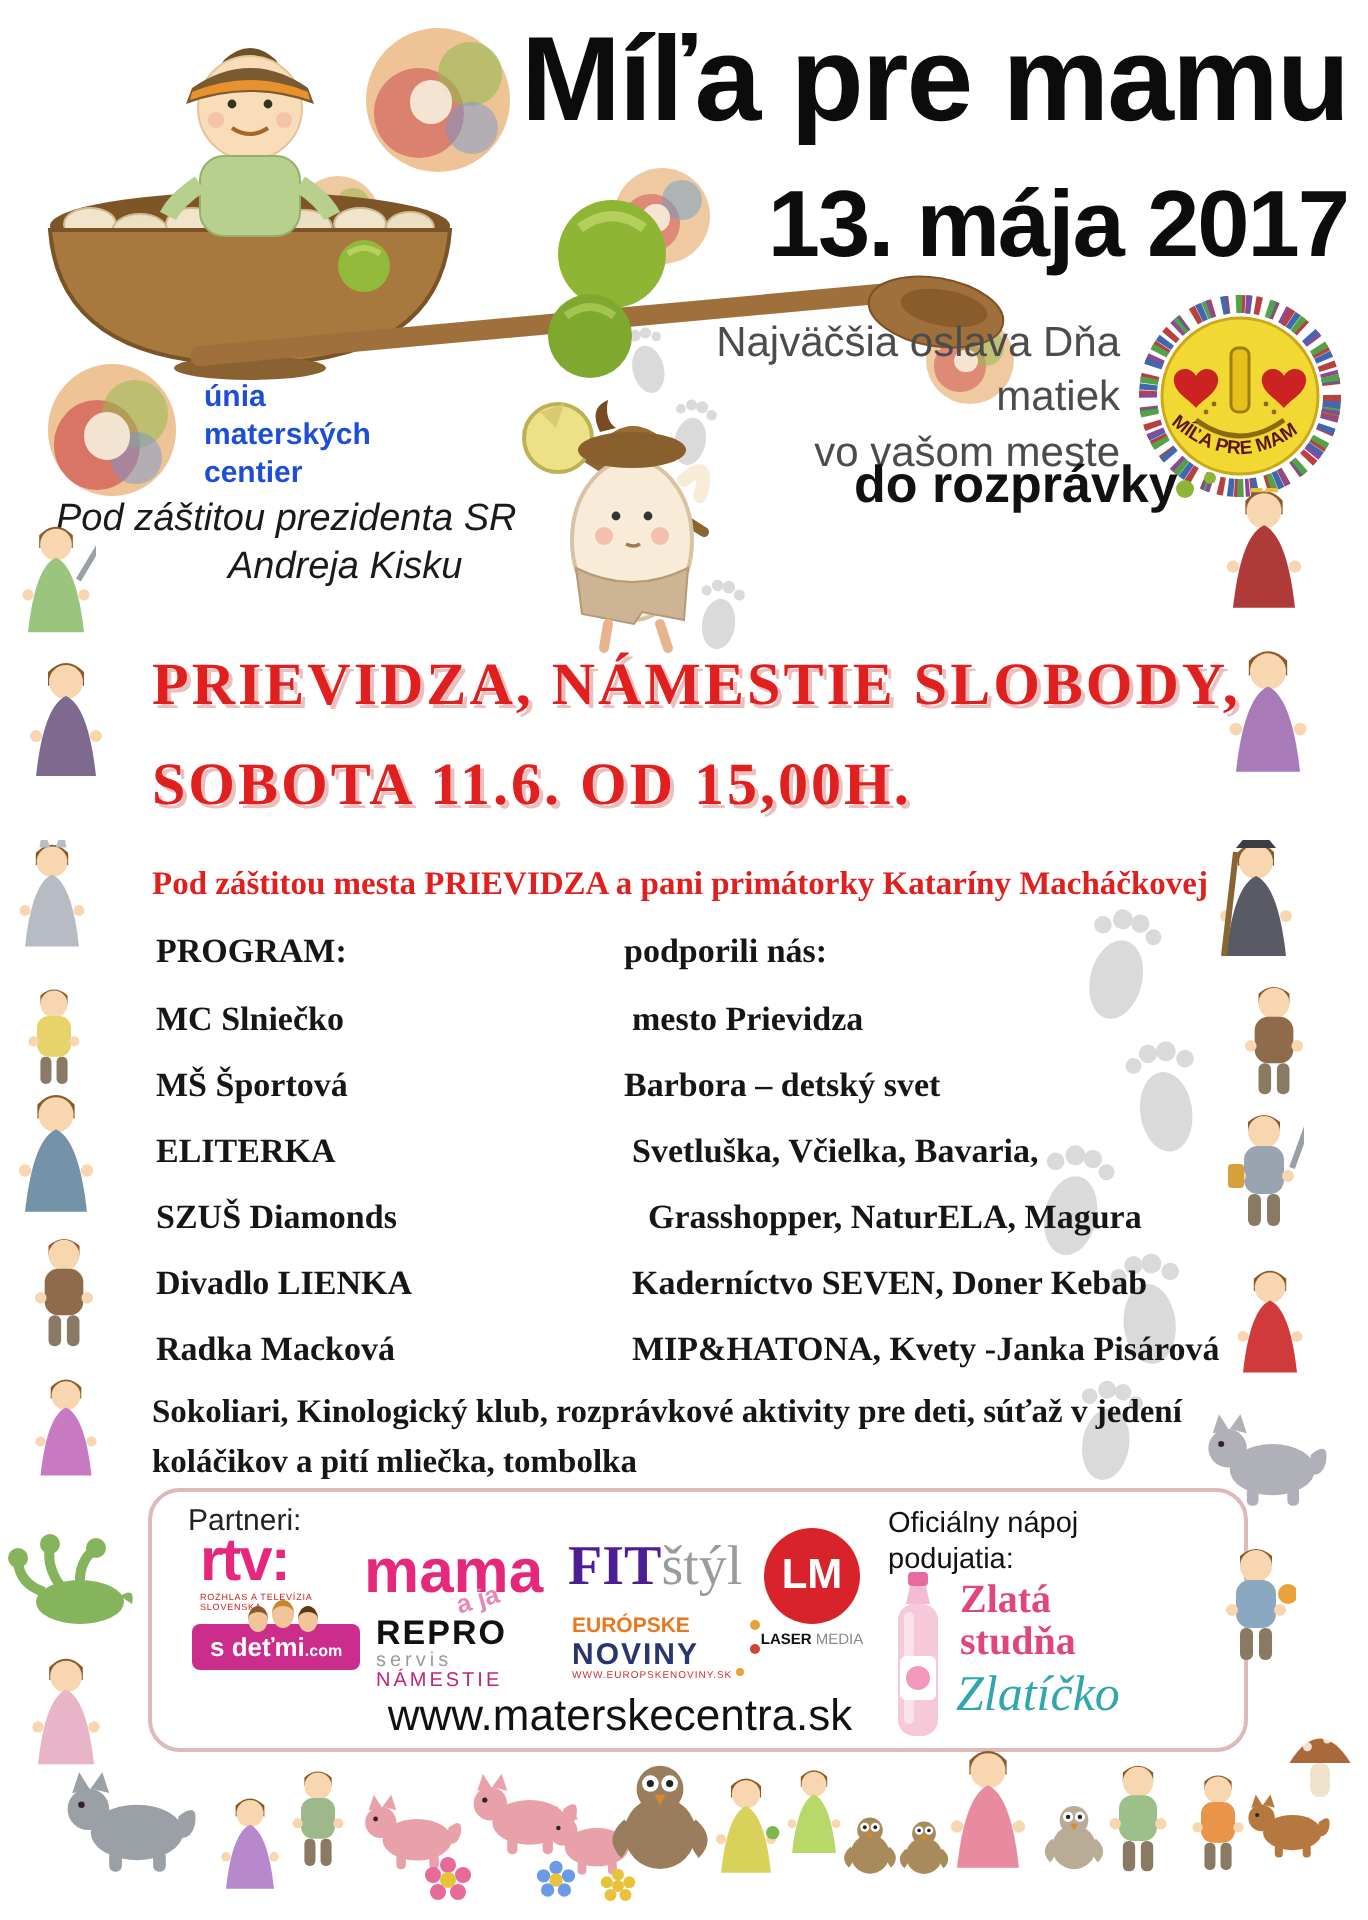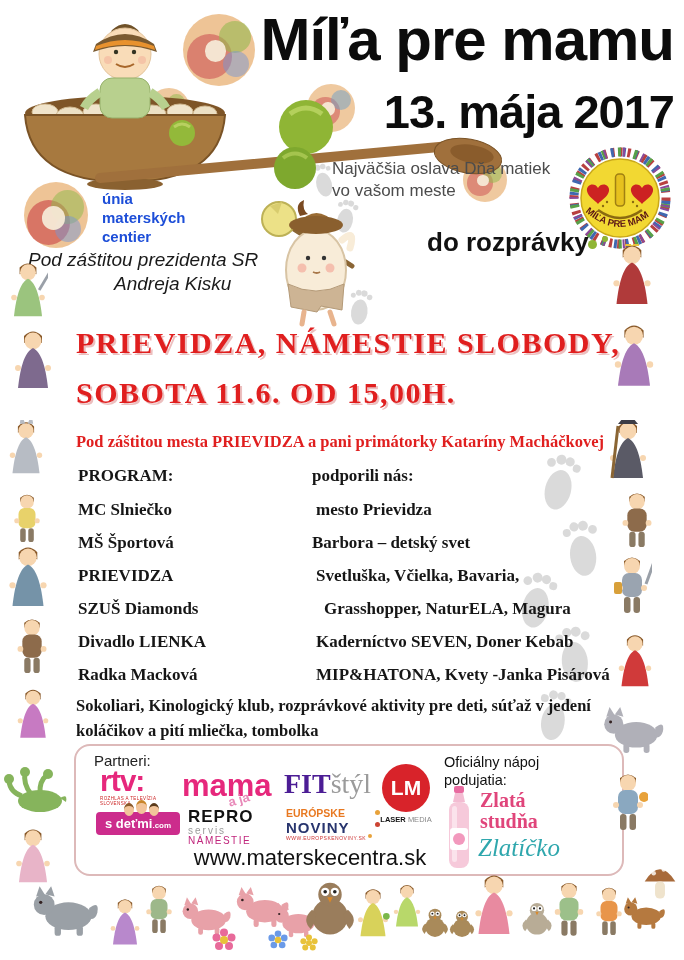--- a/index.html
+++ b/index.html
@@ -2,21 +2,21 @@
 <html><head>
 <meta charset="utf-8">
 <style>
   html,body{margin:0;padding:0;background:#e9e9e9}
   .poster{position:relative;width:684px;height:960px;background:#fff;overflow:hidden;
           font-family:"Liberation Sans",sans-serif;margin:0 auto}
   .abs{position:absolute}
   .bubbles i{position:absolute;border-radius:50%;display:block}
   .foot{color:#c3c3c3;opacity:.6}
   .title{font-weight:bold;color:#0c0c0c;letter-spacing:-1px;line-height:1}
-  .subtitle{color:#4c4c4c;font-size:17px;line-height:1.3;text-align:left}
+  .subtitle{color:#4c4c4c;font-size:21px;line-height:1.3;text-align:right}
   .tagline{font-weight:bold;color:#111;font-size:26px;line-height:1.15}
   .umc-text{color:#1d4ed8;font-weight:bold;font-size:15px;line-height:1.25}
   .patron{font-style:italic;font-size:19px;color:#1a1a1a;line-height:1.25}
   .headline{font-family:"Liberation Serif",serif;font-weight:700;color:#e01f1f;
             font-size:30px;letter-spacing:1.5px;line-height:1;
             text-shadow:2px 2px 0 rgba(228,164,164,.7);white-space:nowrap}
   .citypatron{font-family:"Liberation Serif",serif;font-weight:700;color:#e01f1f;font-size:16.5px;white-space:nowrap}
   .prog{font-family:"Liberation Serif",serif;font-weight:700;color:#161616;font-size:17px;white-space:nowrap}
   .extra{font-family:"Liberation Serif",serif;font-weight:700;color:#161616;font-size:16.5px;line-height:1.5}
   .pbox{border:2px solid #ddb9b9;border-radius:16px;background:#fff}
@@ -286,21 +286,21 @@
   <div class="abs citypatron" style="left:76px;top:432px">Pod záštitou mesta PRIEVIDZA a pani primátorky Kataríny Macháčkovej</div>
 
   
   <div class="abs prog" style="left:78px;top:466px">PROGRAM:</div>
   <div class="abs prog" style="left:312px;top:466px">podporili nás:</div>
 
   <div class="abs prog" style="left:78px;top:500px">MC Slniečko</div>
   <div class="abs prog" style="left:316px;top:500px">mesto Prievidza</div>
   <div class="abs prog" style="left:78px;top:533px">MŠ Športová</div>
   <div class="abs prog" style="left:312px;top:533px">Barbora – detský svet</div>
-  <div class="abs prog" style="left:78px;top:566px">PRIEVIDZA</div>
+  <div class="abs prog" style="left:78px;top:566px">ELITERKA</div>
   <div class="abs prog" style="left:316px;top:566px">Svetluška, Včielka, Bavaria,</div>
   <div class="abs prog" style="left:78px;top:599px">SZUŠ Diamonds</div>
   <div class="abs prog" style="left:324px;top:599px">Grasshopper, NaturELA, Magura</div>
   <div class="abs prog" style="left:78px;top:632px">Divadlo LIENKA</div>
   <div class="abs prog" style="left:316px;top:632px">Kaderníctvo SEVEN, Doner Kebab</div>
   <div class="abs prog" style="left:78px;top:665px">Radka Macková</div>
   <div class="abs prog" style="left:316px;top:665px">MIP&amp;HATONA, Kvety -Janka Pisárová</div>
 
   <div class="abs extra" style="left:76px;top:694px;width:556px">Sokoliari, Kinologický klub, rozprávkové aktivity pre deti, súťaž v jedení koláčikov a pití mliečka, tombolka</div>
 

